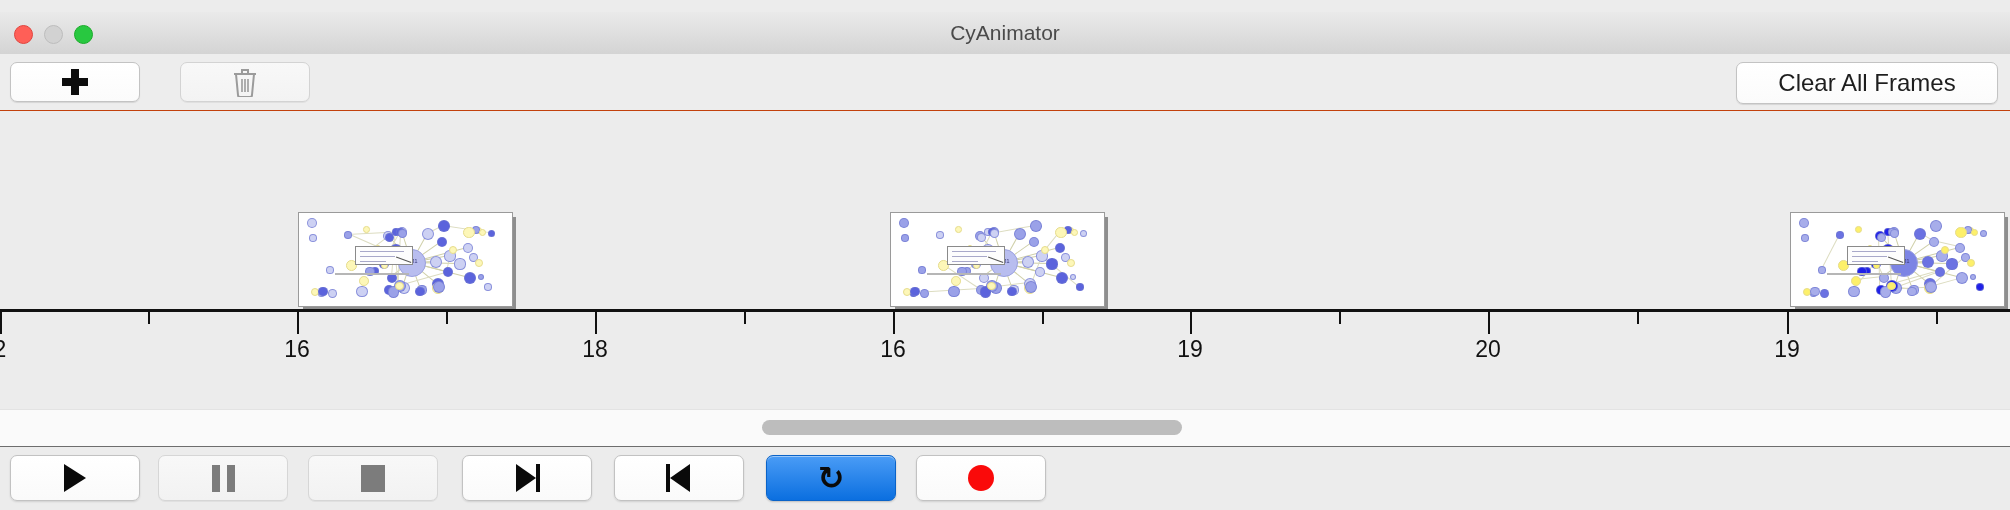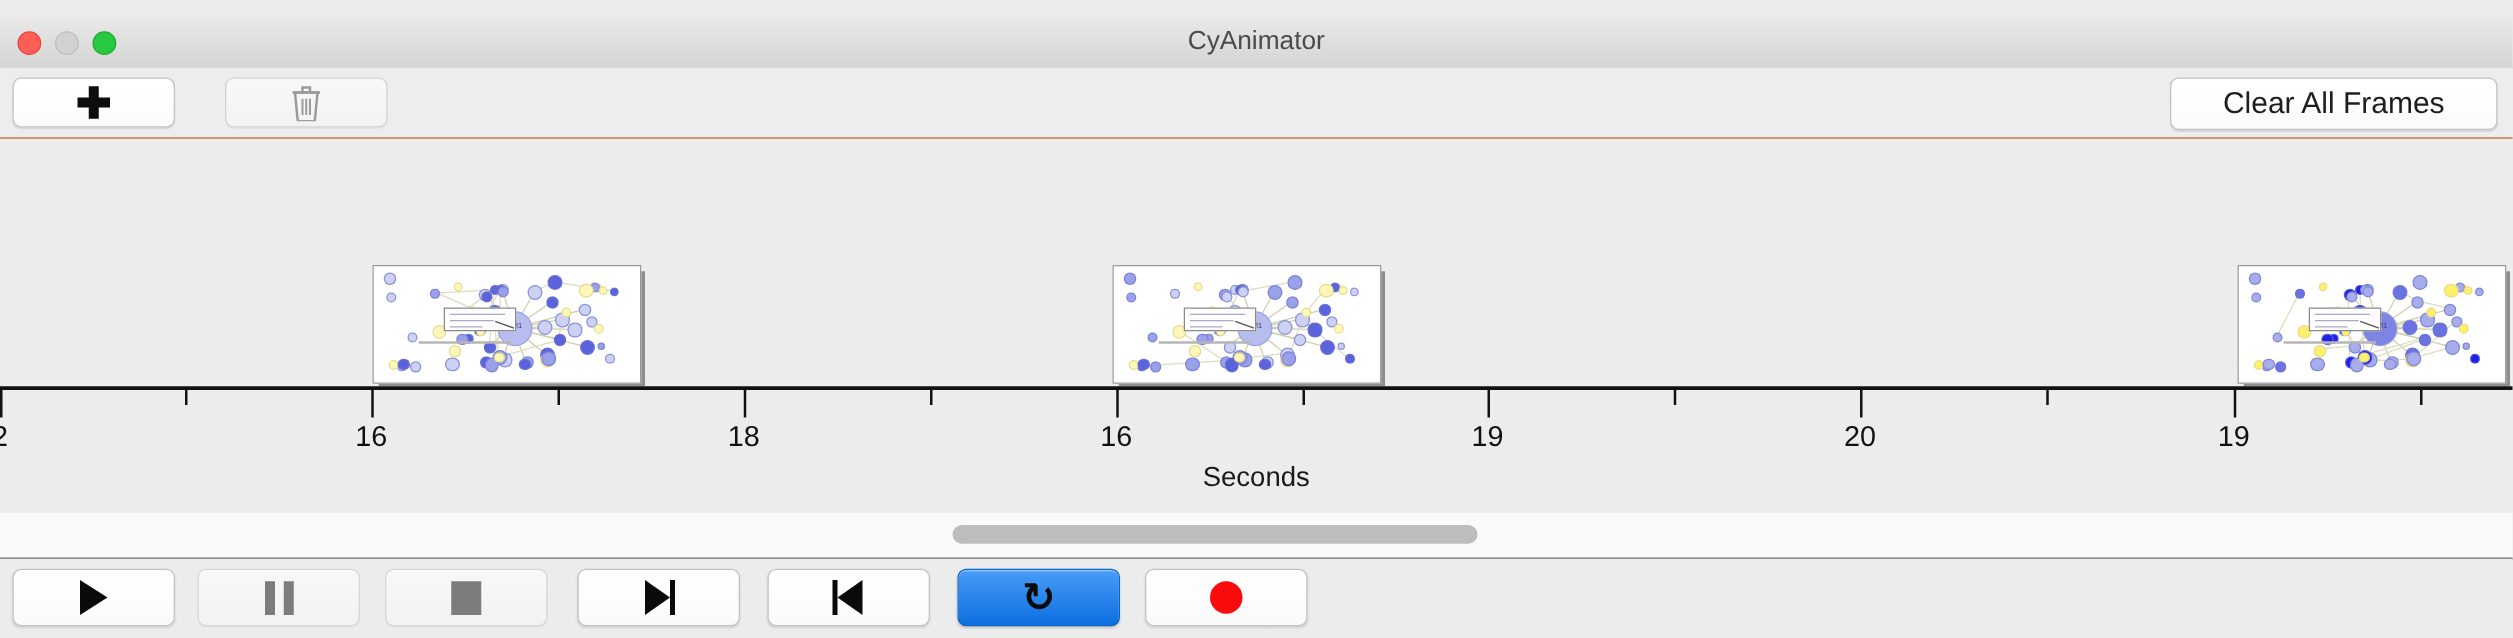--- a/index.html
+++ b/index.html
@@ -459,21 +459,20 @@
         <div class="tick major" style="left: 1787px;"></div>
         <div class="tick-lbl" style="left: 1787px;">19</div>
         <div class="tick minor" style="left: 148px;"></div>
         <div class="tick minor" style="left: 446px;"></div>
         <div class="tick minor" style="left: 744px;"></div>
         <div class="tick minor" style="left: 1042px;"></div>
         <div class="tick minor" style="left: 1339px;"></div>
         <div class="tick minor" style="left: 1637px;"></div>
         <div class="tick minor" style="left: 1936px;"></div>
       </div>
-    <div class="axis-title">Seconds</div>
   </div>
 
   <div class="scroll-track">
     <div class="scroll-thumb"></div>
   </div>
 
   <div class="transport">
     <div class="tbtn" style="left:10px;width:128px;">
       <span class="ic-play"></span>
     </div>

